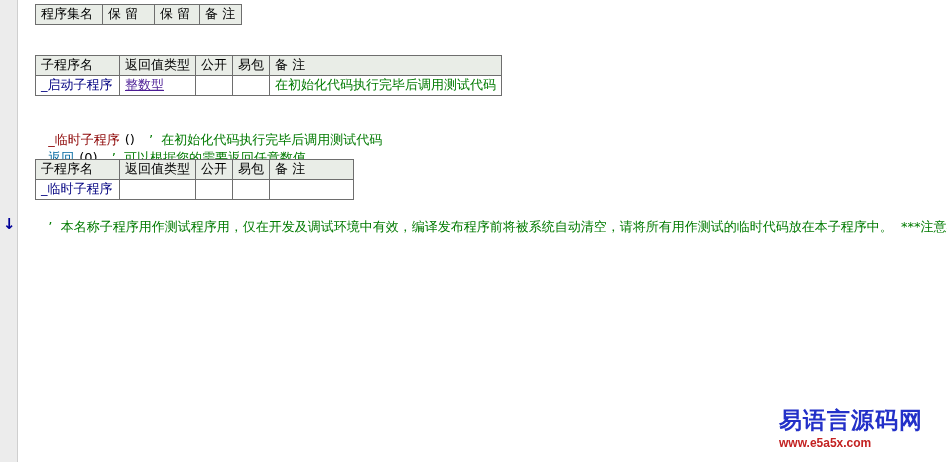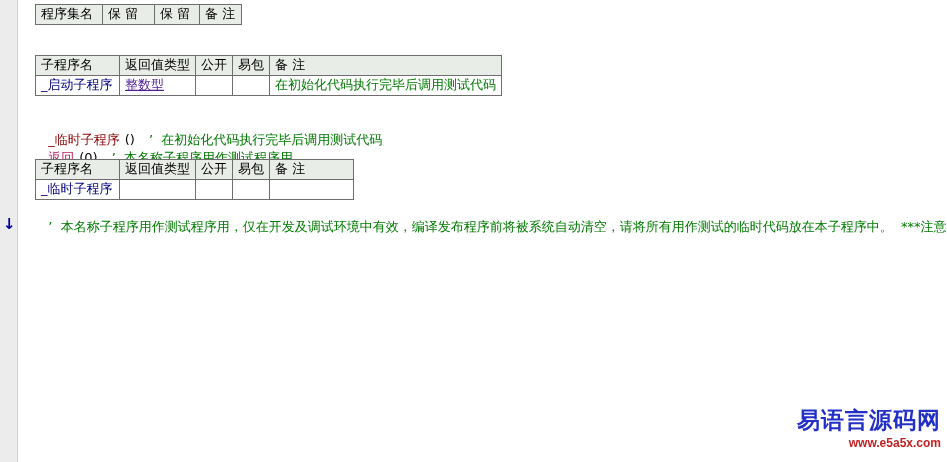--- a/index.html
+++ b/index.html
@@ -42,38 +42,38 @@
   }
   th { background:#e9ede7; color:#000000; }
   .t1 { left:35px; top:4px; }
   .t2 { left:35px; top:55px; }
   .t3 { left:35px; top:159px; }
 
   .navy   { color:#000080; }
   .type-link { color:#4c1d95; text-decoration:underline; }
   .green  { color:#007a00; }
   .maroon { color:#8b0000; }
-  .kw-blue{ color:#be185d; }
+  .kw-blue{ color:#0369a1; }
   .black  { color:#000000; }
 
   
   .code-line {
     position:absolute; left:40px;
     white-space:pre; font-size:13px; line-height:15px;
   }
   .cl-1 { top:117px; }
   .cl-2 { top:135px; }
   .cl-footer { top:204px; right:0; overflow:hidden; }
   .sp-s { margin-left:5px; }
   .sp-m { margin-left:14px; }
 
   
   .watermark {
     position:absolute; left:779px; top:406px;
-    width:162px; text-align:right;
+    width:162px; text-align:left;
   }
   .wm-title {
     color:#2330c8; font-size:23px; font-weight:bold;
     line-height:28px; letter-spacing:1px; white-space:nowrap;
   }
   .wm-url {
     color:#c32222; font-size:12px; font-weight:bold;
     font-family:Liberation Sans, sans-serif;
     line-height:18px; white-space:nowrap;
   }
@@ -125,21 +125,21 @@
     <td></td>
     <td class="green">在初始化代码执行完毕后调用测试代码</td>
   </tr>
 </tbody>
   </table>
 
 <div class="code-line cl-1">
   <span class="maroon">_临时子程序</span><span class="black sp-s">()</span><span class="green sp-m">’  在初始化代码执行完毕后调用测试代码</span>
 </div>
 <div class="code-line cl-2">
-  <span class="kw-blue">返回</span><span class="black sp-s">(0)</span><span class="green sp-m">’  本名称子程序用作测试程序用</span>
+  <span class="kw-blue">返回</span><span class="black sp-s">(0)</span><span class="green sp-m">’  可以根据您的需要返回任意数值</span>
 </div>
 
 <table class="t3">
   <colgroup>
       <col style="width:84px">
       <col style="width:68px">
       <col style="width:37px">
       <col style="width:35px">
       <col style="width:84px">
     </colgroup>

